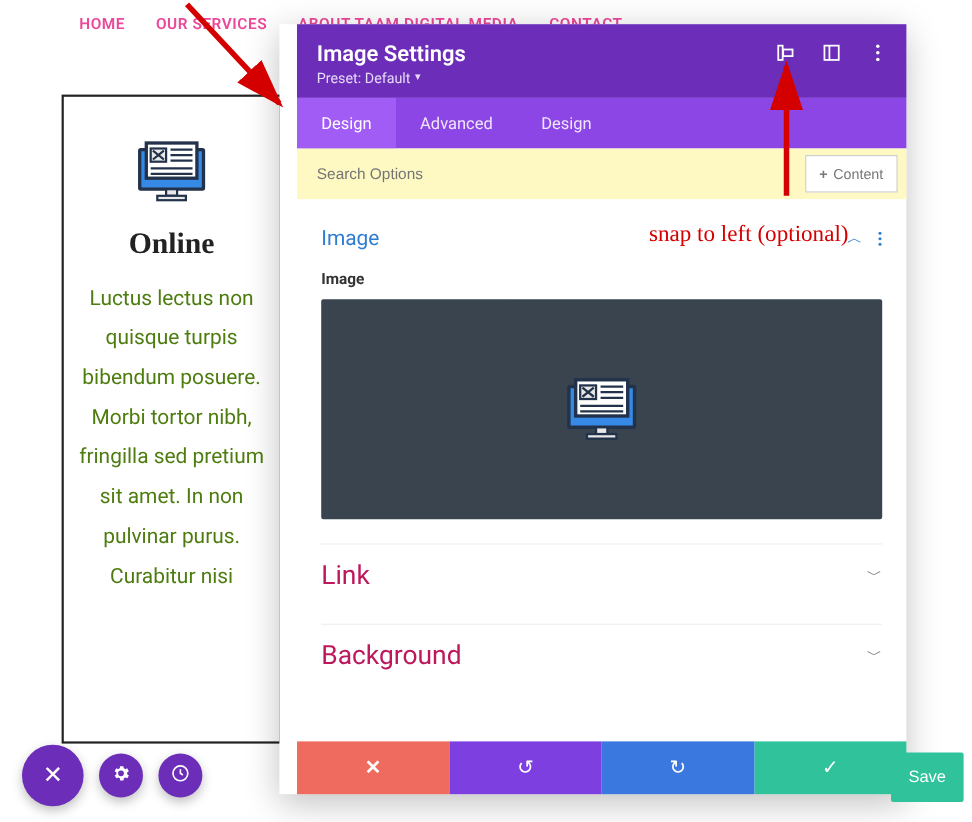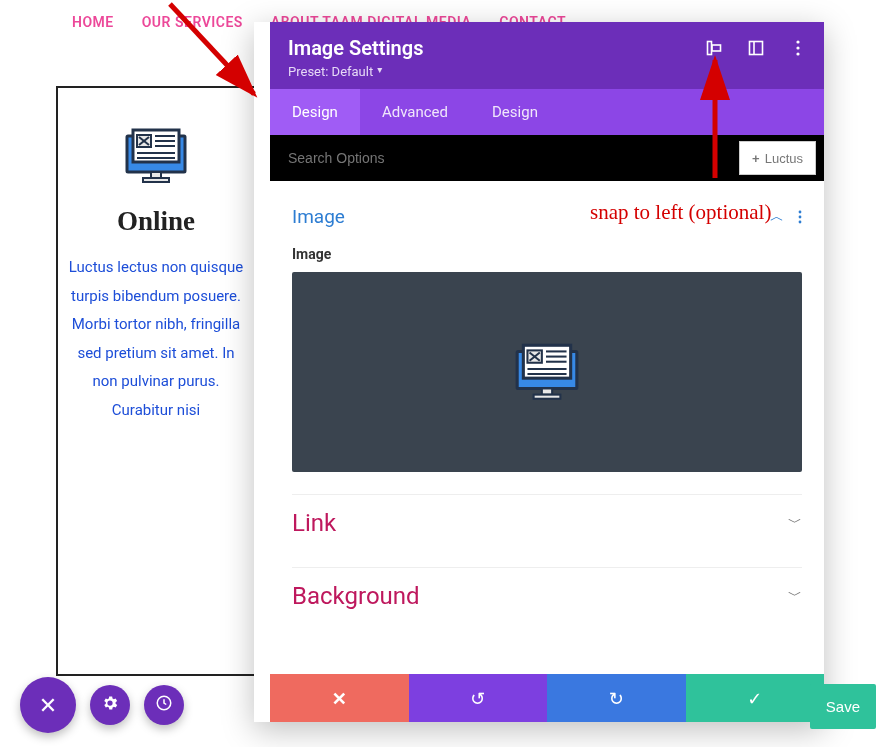--- a/index.html
+++ b/index.html
@@ -41,23 +41,23 @@
     width: 70px; height: 60px;
   }
   .card h2 {
     font-family: Georgia, serif;
     font-weight: 900;
     font-size: 27px;
     margin-bottom: 16px;
     color: #222;
   }
   .card p {
-    font-size: 15px;
+    font-size: 19px;
     line-height: 1.9;
-    color: #1d4ed8;
+    color: #4d7c0f;
   }
   .monitor-svg { display:block; }
 
   
   .modal {
     position: absolute;
     left: 254px;
     top: 22px;
     width: 570px;
     height: 700px;
@@ -108,21 +108,21 @@
     color: #f0e6fb;
     font-size: 15px;
     cursor: pointer;
   }
   .tab.active {
     background: #a05cf5;
     color: #fff;
   }
 
   .search-row {
-    background: #000000;
+    background: #fef9c3;
     display: flex;
     align-items: center;
     justify-content: space-between;
     padding: 0 0 0 0;
     height: 46px;
   }
   .search-input {
     border: none;
     background: transparent;
     padding: 0 18px;
@@ -324,21 +324,21 @@
   <div class="tabs">
     <div class="tab active">Design</div>
     <div class="tab">Advanced</div>
     <div class="tab">Design</div>
   </div>
 
   <div class="search-row">
     <input class="search-input" placeholder="Search Options" style="">
     <button class="filter-btn">
       <span style="font-weight:700;">+</span>
-      <span>Luctus</span>
+      <span>Content</span>
     </button>
   </div>
 
   <div class="panel-body">
 
     <div class="section-header">
       <span class="section-title accent">Image</span>
       <span class="section-controls">
         <span class="chev">︿</span>
         <svg width="4" height="14" viewBox="0 0 4 14">

